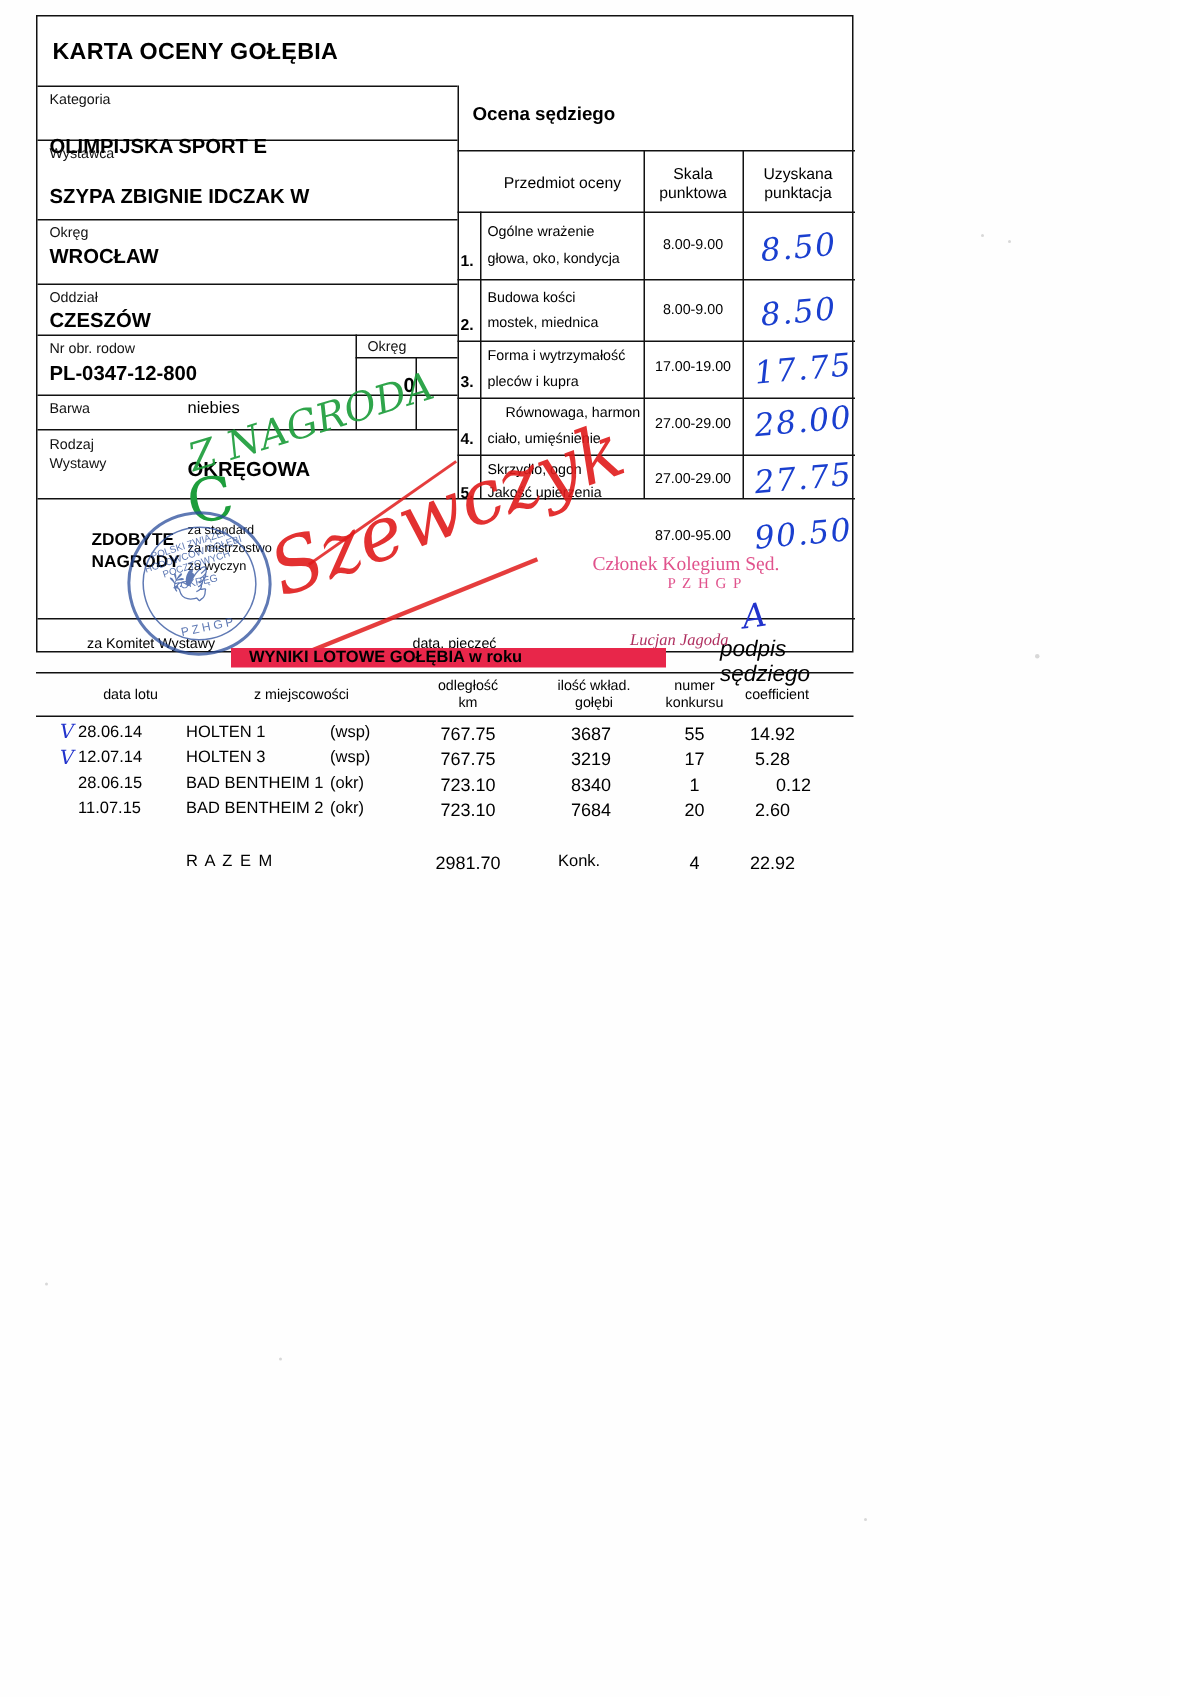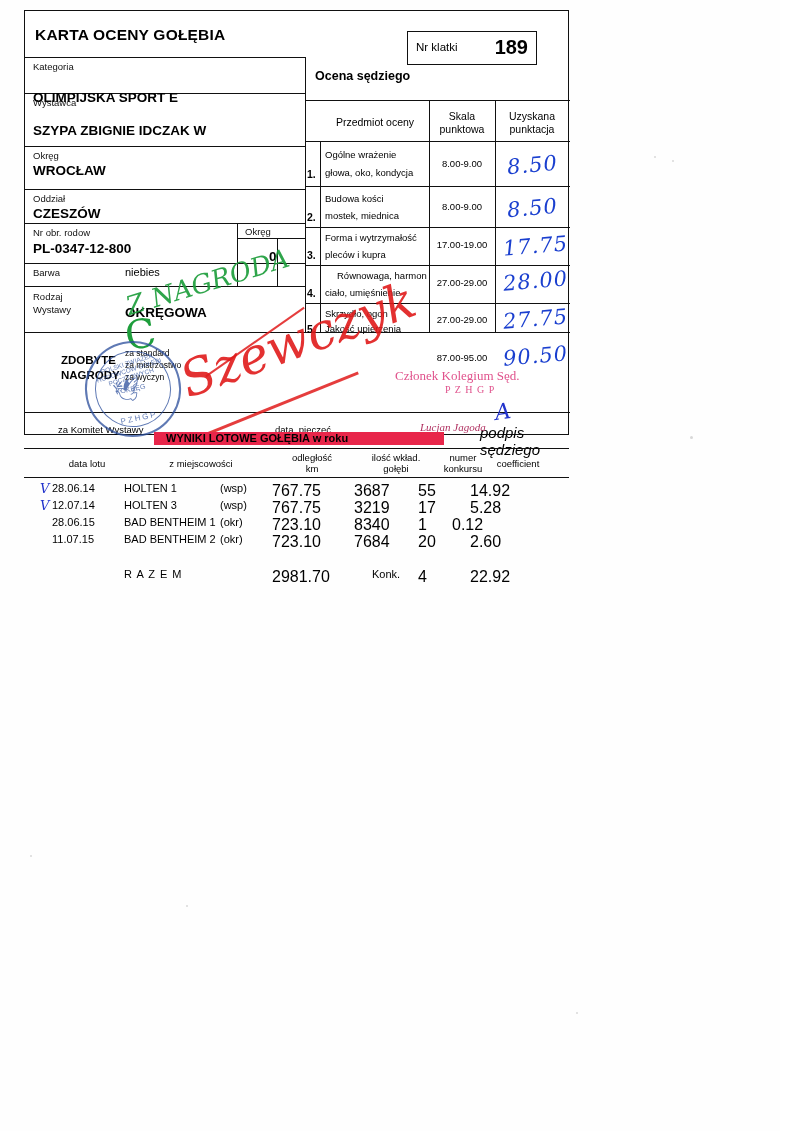--- a/index.html
+++ b/index.html
@@ -305,22 +305,22 @@
     text-align: center;
     line-height: 11px;
   }
   .res-cell {
     position: absolute;
     font-size: 11px;
     white-space: nowrap;
   }
   .res-num {
     position: absolute;
-    font-size: 16px;
-    text-align: left;
+    font-size: 12px;
+    text-align: center;
   }
   .tick {
     position: absolute;
     font-size: 13px;
     color: #2233cc;
     font-family: "DejaVu Serif", serif;
     font-style: italic;
   }
 </style>
 </head>
@@ -332,24 +332,20 @@
   <div class="speckle" style="left:672px;top:160px;width:2px;height:2px;"></div>
   <div class="speckle" style="left:690px;top:436px;width:3px;height:3px;"></div>
   <div class="speckle" style="left:186px;top:905px;width:2px;height:2px;"></div>
   <div class="speckle" style="left:30px;top:855px;width:2px;height:2px;"></div>
   <div class="speckle" style="left:576px;top:1012px;width:2px;height:2px;"></div>
 
   <div class="card">
 
     <div class="card-title">KARTA OCENY GOŁĘBIA</div>
 
-    <div class="cage-box">
-      <span class="cage-label">Nr klatki</span>
-      <span class="cage-value">189</span>
-    </div>
 
     <div class="hline" style="left:0px;top:46px;width:280px;"></div>
     <div class="hline" style="left:0px;top:82px;width:280px;"></div>
     <div class="hline" style="left:0px;top:135px;width:280px;"></div>
     <div class="hline" style="left:0px;top:178px;width:280px;"></div>
     <div class="hline" style="left:0px;top:212px;width:280px;"></div>
     <div class="hline" style="left:0px;top:252px;width:280px;"></div>
     <div class="hline" style="left:0px;top:275px;width:280px;"></div>
     <div class="hline" style="left:0px;top:321px;width:545px;"></div>
     <div class="hline" style="left:0px;top:401px;width:545px;"></div>
@@ -501,21 +497,21 @@
     <span class="res-num" style="left:330px;top:67px;width:80px;">3219</span>
     <span class="res-num" style="left:394px;top:67px;width:90px;">17</span>
     <span class="res-num" style="left:446px;top:67px;width:90px;">5.28</span>
 
     <span class="res-cell" style="left:28px;top:84px;">28.06.15</span>
     <span class="res-cell" style="left:100px;top:84px;">BAD BENTHEIM 1</span>
     <span class="res-cell" style="left:196px;top:84px;">(okr)</span>
     <span class="res-num" style="left:248px;top:84px;width:80px;">723.10</span>
     <span class="res-num" style="left:330px;top:84px;width:80px;">8340</span>
     <span class="res-num" style="left:394px;top:84px;width:90px;">1</span>
-    <span class="res-num" style="left:428px;top:84px;width:90px;">0.12</span>
+    <span class="res-num" style="left:460px;top:84px;width:90px;">0.12</span>
 
     <span class="res-cell" style="left:28px;top:101px;">11.07.15</span>
     <span class="res-cell" style="left:100px;top:101px;">BAD BENTHEIM 2</span>
     <span class="res-cell" style="left:196px;top:101px;">(okr)</span>
     <span class="res-num" style="left:248px;top:101px;width:80px;">723.10</span>
     <span class="res-num" style="left:330px;top:101px;width:80px;">7684</span>
     <span class="res-num" style="left:394px;top:101px;width:90px;">20</span>
     <span class="res-num" style="left:446px;top:101px;width:90px;">2.60</span>
 
     <span class="res-cell" style="left:100px;top:136px;letter-spacing:1px;">R A Z E M</span>

